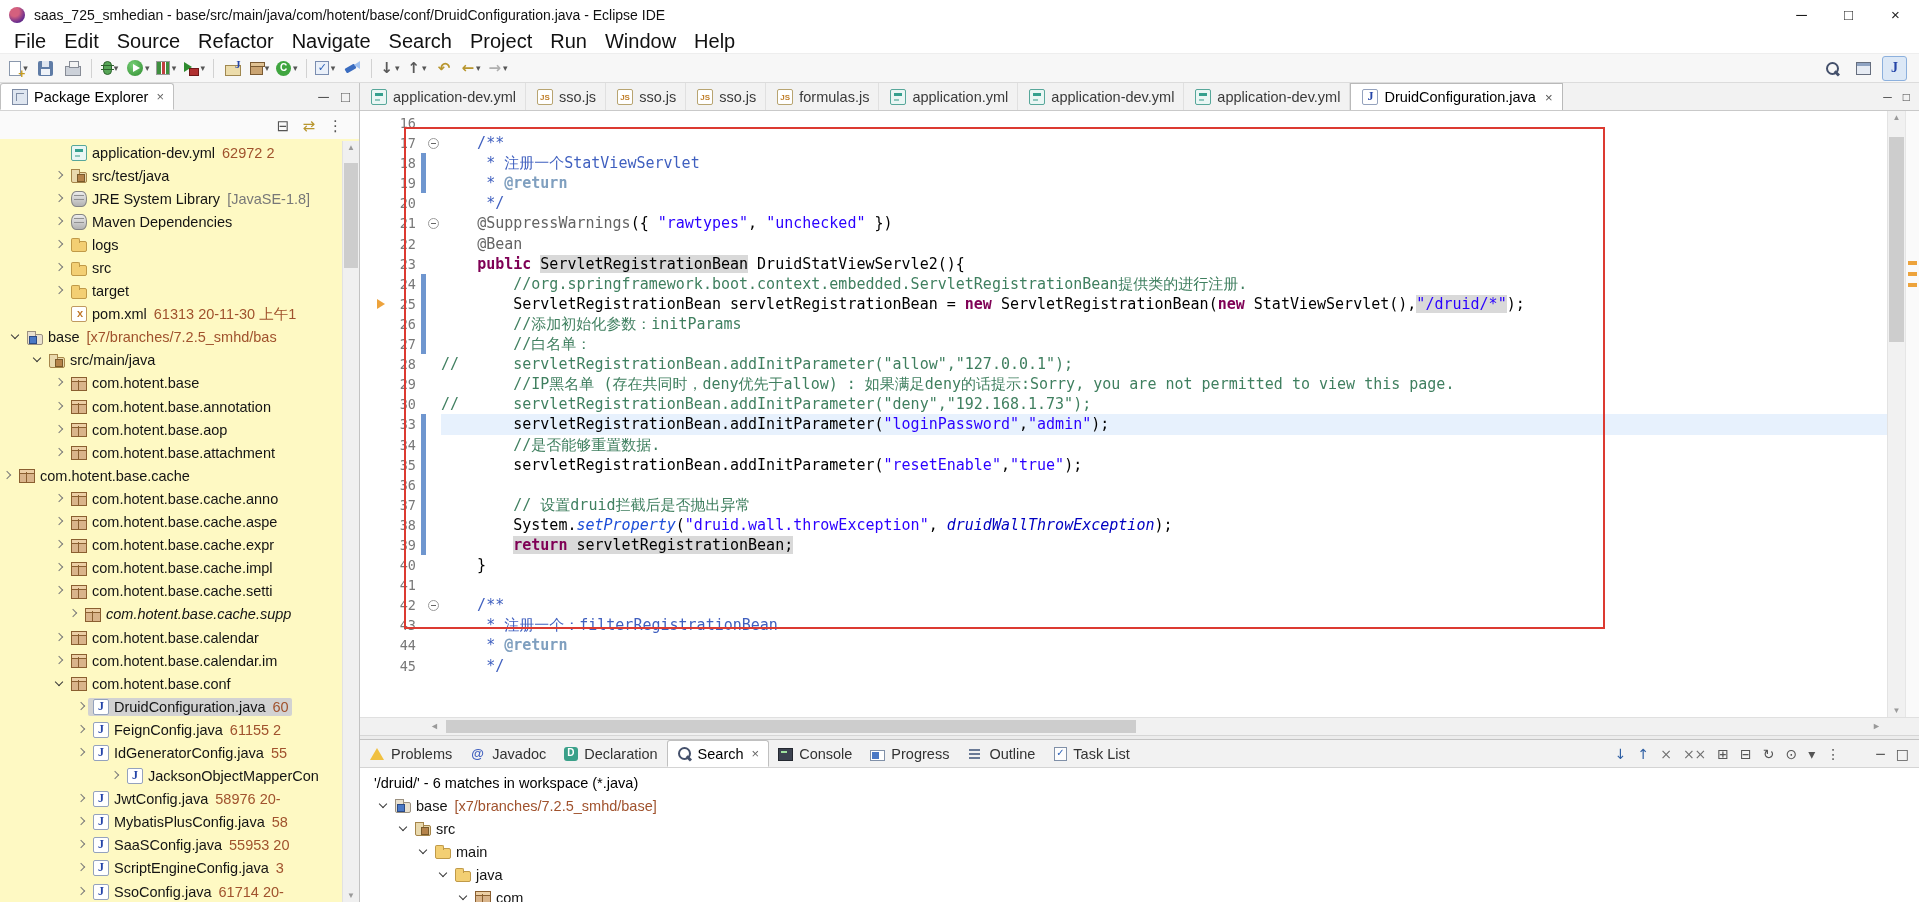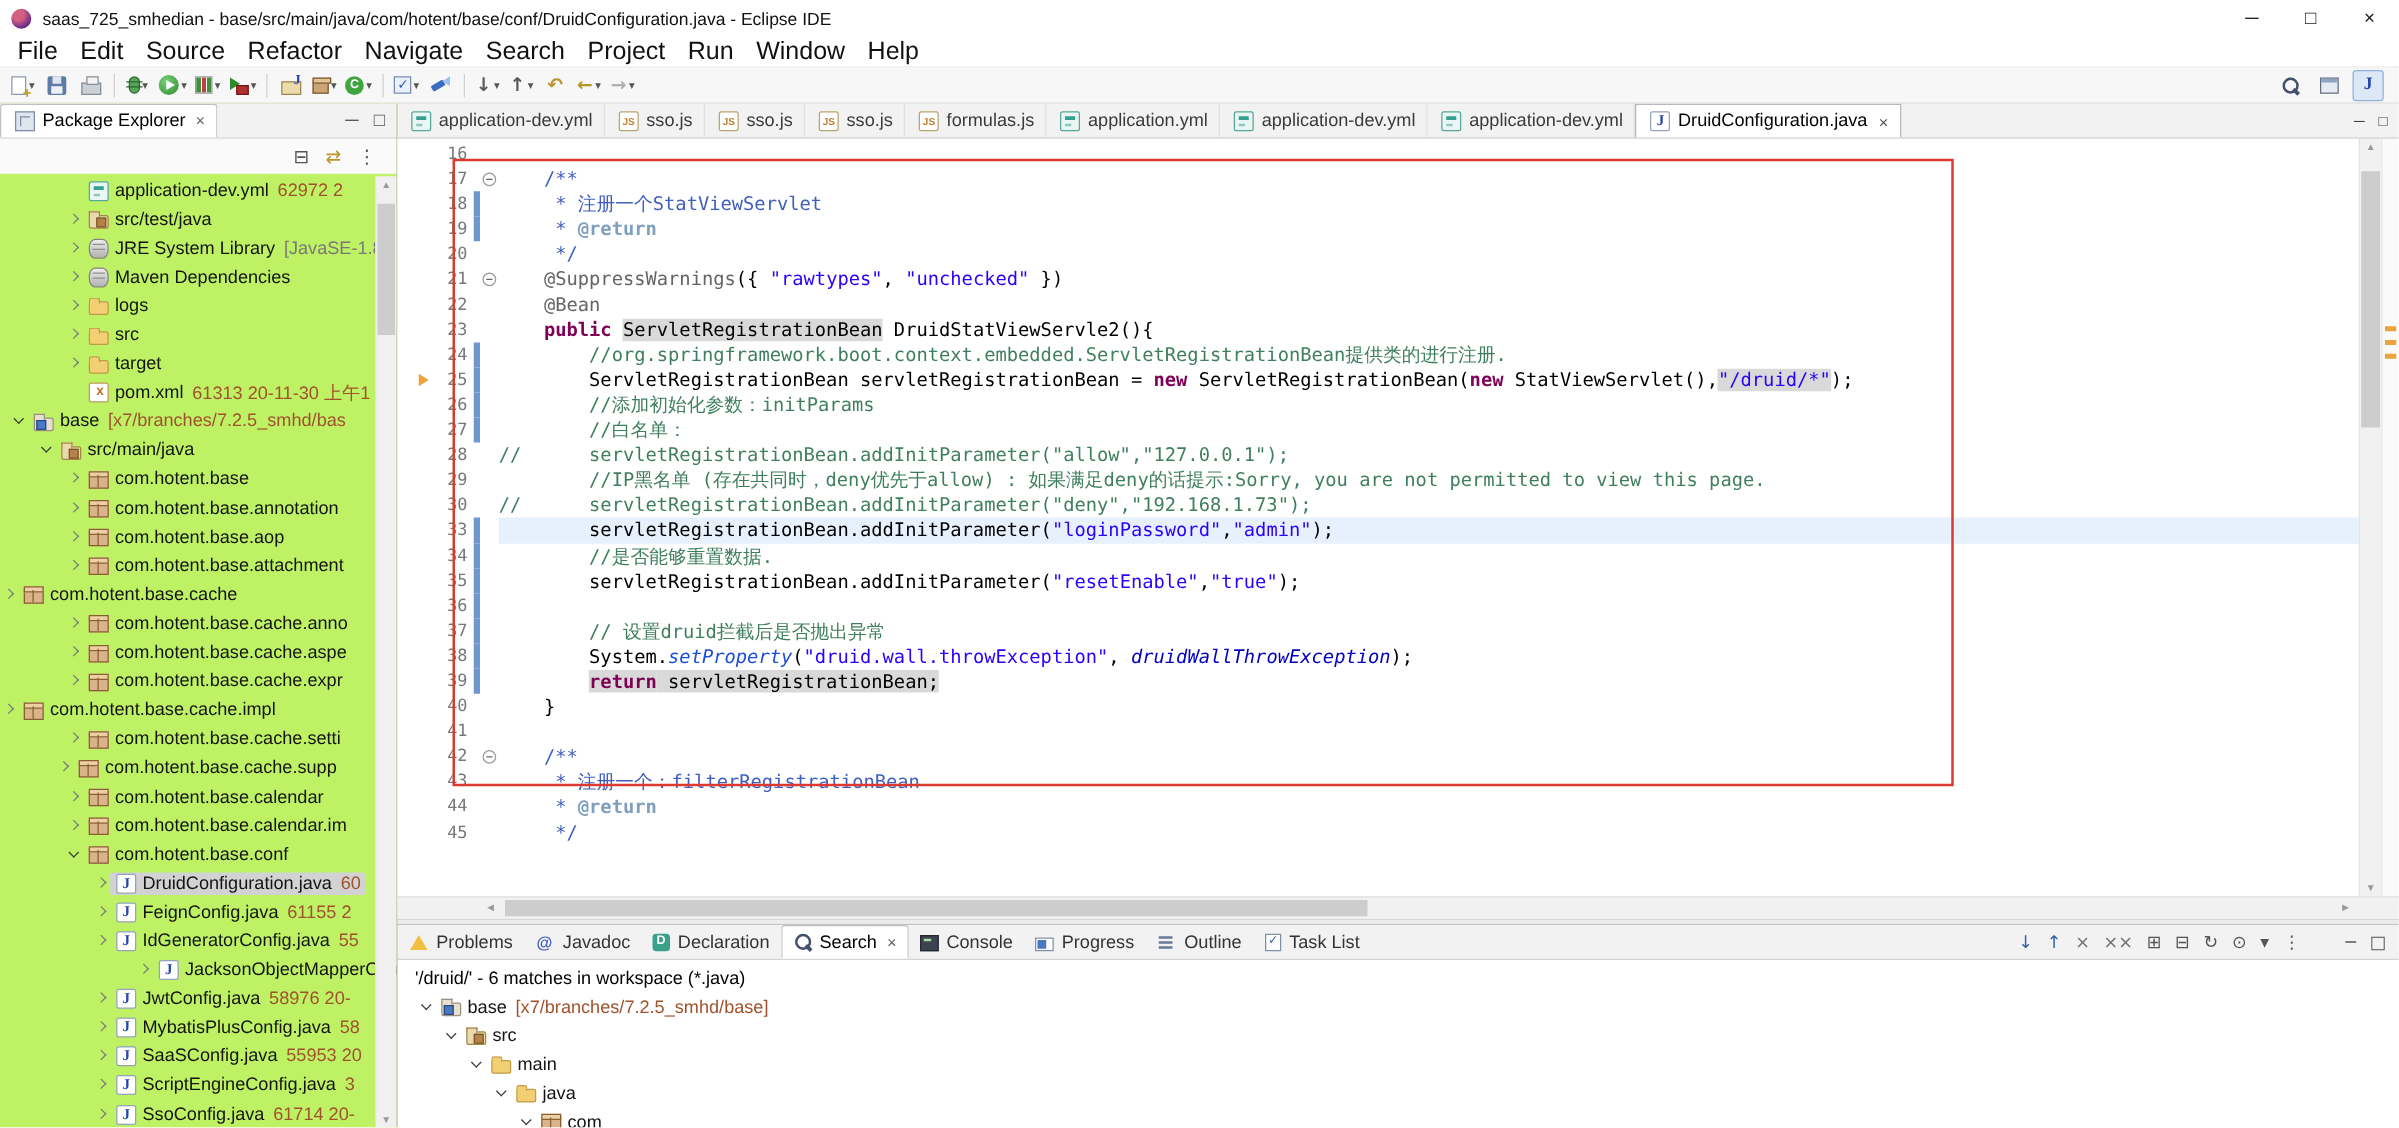--- a/index.html
+++ b/index.html
@@ -63,21 +63,21 @@
   .tbi-javapersp { font:bold 14px "Liberation Serif",serif; color:#2545a8; padding:0 3px; }
 
   .mag { width:15px; height:15px; position:relative; display:inline-block; flex:none; }
   .mag::before { content:""; position:absolute; width:9px; height:9px; border:2px solid #44506b; border-radius:50%; left:1px; top:1px; }
   .mag::after { content:""; position:absolute; width:6px; height:2.5px; background:#44506b; transform:rotate(45deg); left:9px; top:11px; }
 
   
   .main { flex:1; display:flex; min-height:0; }
 
   
-  .explorer { width:318px; flex:none; display:flex; flex-direction:column; border-right:1px solid #c3c3c3; background:#bef264; position:relative; }
+  .explorer { width:360px; flex:none; display:flex; flex-direction:column; border-right:1px solid #c3c3c3; background:#fef9c3; position:relative; }
   .view-tabrow { height:28px; flex:none; display:flex; align-items:stretch; background:#f2f2f2; border-bottom:1px solid #d4d4d4; }
   .view-tab { display:flex; align-items:center; gap:6px; padding:0 9px; font-size:14.5px; color:#333; white-space:nowrap; }
   .view-tab.active { background:#fff; border:1px solid #c0c0c0; border-bottom-color:#fff; border-radius:3px 3px 0 0; color:#000; }
   .tab-close { color:#666; font-size:13px; margin-left:2px; }
   .tabrow-btns { margin-left:auto; display:flex; align-items:center; gap:12px; padding-right:9px; color:#444; font-size:12px; }
   .view-toolbar { height:28px; flex:none; display:flex; align-items:center; justify-content:flex-end; gap:13px; padding-right:16px; background:#fafafa; }
   .vt-btn { font-size:15px; color:#555; line-height:15px; }
 
   .tree { flex:1; overflow:hidden; padding-top:2px; position:relative; }
   .tr-row { height:23.1px; display:flex; align-items:center; white-space:nowrap; font-size:14.5px; }
@@ -446,35 +446,35 @@
               <span class="lbl">com.hotent.base.cache.aspe</span>
             </span>
           </div>
           <div class="tr-row" style="padding-left: 52px;">
             <span class="chev"></span>
             <span class="rowline">
               <span class="fi fi-pkg"></span>
               <span class="lbl">com.hotent.base.cache.expr</span>
             </span>
           </div>
-          <div class="tr-row" style="">
+          <div class="tr-row" style="padding-left: 52px;">
             <span class="chev"></span>
             <span class="rowline">
               <span class="fi fi-pkg"></span>
               <span class="lbl">com.hotent.base.cache.impl</span>
             </span>
           </div>
           <div class="tr-row" style="padding-left: 52px;">
             <span class="chev"></span>
             <span class="rowline">
               <span class="fi fi-pkg"></span>
               <span class="lbl">com.hotent.base.cache.setti</span>
             </span>
           </div>
-          <div class="tr-row" style="padding-left: 44px;">
+          <div class="tr-row" style="padding-left: 66px; font-style: italic;">
             <span class="chev"></span>
             <span class="rowline">
               <span class="fi fi-pkg"></span>
               <span class="lbl">com.hotent.base.cache.supp</span>
             </span>
           </div>
           <div class="tr-row" style="padding-left: 52px;">
             <span class="chev"></span>
             <span class="rowline">
               <span class="fi fi-pkg"></span>

